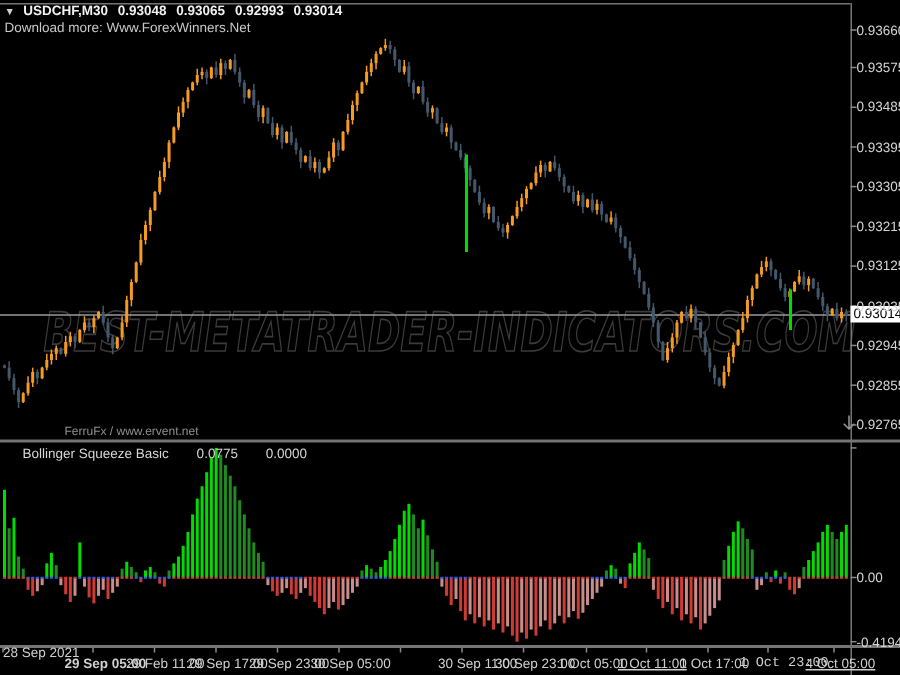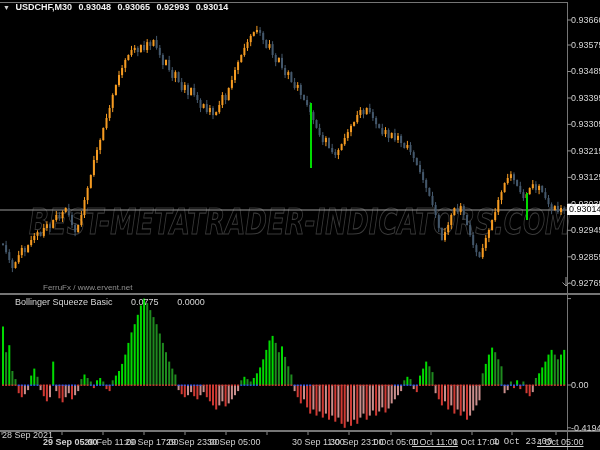--- a/index.html
+++ b/index.html
@@ -795,20 +795,21 @@
 
   <div id="overlay">
     <div class="hdr">
       <span class="caret">▼</span>
       <span>USDCHF,M30</span>
       <span>0.93048</span>
       <span>0.93065</span>
       <span>0.92993</span>
       <span>0.93014</span>
     </div>
+    <div class="promo">Download more: Www.ForexWinners.Net</div>
     <div class="small-wm">FerruFx / www.ervent.net</div>
     <div class="ind-title">
       <span>Bollinger Squeeze Basic</span>
       <span>0.0775</span>
       <span>0.0000</span>
     </div>
     <div class="price-tag">0.93014</div>
     <div id="gen-labels">
         <div class="axis-label" style="left: 571px; top: 15px;">0.93660</div>
         <div class="axis-label" style="left: 571px; top: 40px;">0.93575</div>

